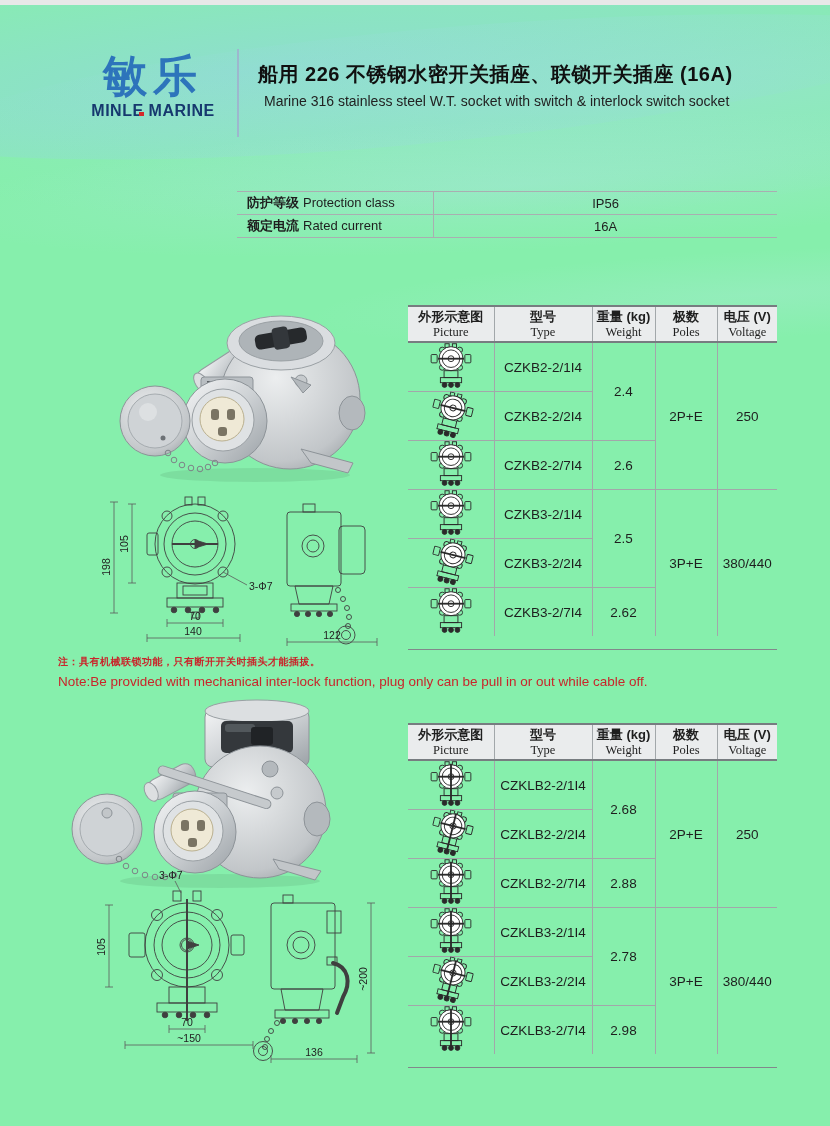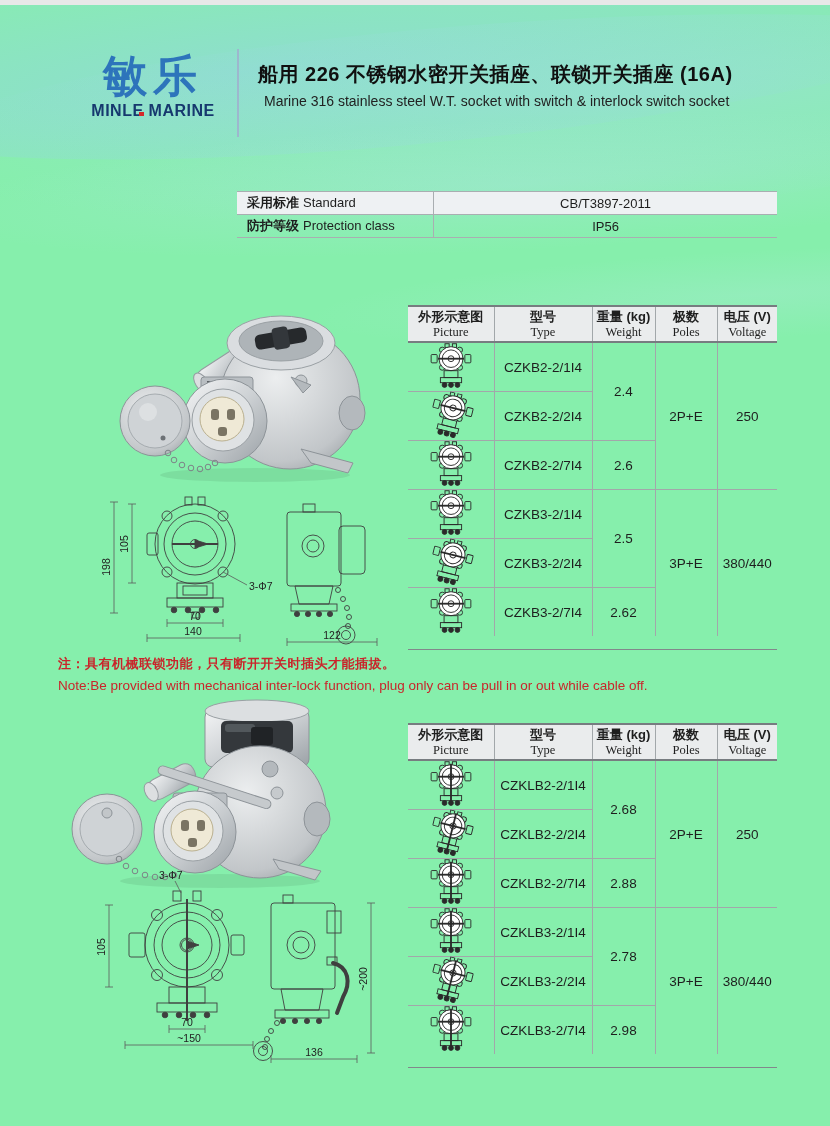--- a/index.html
+++ b/index.html
@@ -55,21 +55,21 @@
   .ptable td.pic{border-left:none;}
   .ptable td.nr{border-right:none;}
   .ptable td.nb{border-bottom:none;}
   .thumb{width:44px;height:48px;display:inline-block;vertical-align:middle;}
   .tilt{transform:rotate(14deg);}
   .brule{position:absolute;left:408px;width:369px;border-top:1.6px solid #82878b;}
   .brule1{top:644px;} .brule2{top:1062px;}
   .t1{top:300px;} .t2{top:718px;}
   
   .note{position:absolute;left:58px;top:650px;}
-  .note-cn{color:#c9252b;font-weight:700;font-size:13px;letter-spacing:.5px;}
+  .note-cn{color:#c9252b;font-weight:700;font-size:10px;letter-spacing:.5px;}
   .note-en{color:#c9252b;font-size:13.5px;margin-top:5px;}
   
   .art{position:absolute;}
   .ph1{left:105px;top:296px;}
   .ph2{left:55px;top:692px;}
   .dr1{left:92px;top:477px;}
   .dr2{left:75px;top:858px;}
   .dim{font-size:10.5px;fill:#222;font-family:"Liberation Sans",sans-serif;}
   .ln{stroke:#3f3f3f;stroke-width:.9;fill:none;}
   .dl{stroke:#5a5a5a;stroke-width:.8;fill:none;}
@@ -128,27 +128,27 @@
     <div class="logo-cn">敏乐</div>
     <div class="logo-en">MINLE MARINE</div>
     <div class="logo-red"></div>
   </div>
   <div class="hdr-divider"></div>
   <div class="title-cn">船用 226 不锈钢水密开关插座、联锁开关插座 (16A)</div>
   <div class="title-en">Marine 316 stainless steel W.T. socket with switch &amp; interlock switch socket</div>
 
   <table class="spec">
     <tbody>
-        <tr class="shade">
-      <td class="lab"><span class="cn">采用标准</span><span class="en">Standard</span></td>
-      <td class="val">CB/T3897-2011</td>
-    </tr>
     <tr>
       <td class="lab"><span class="cn">防护等级</span><span class="en">Protection class</span></td>
       <td class="val">IP56</td>
+    </tr>
+    <tr>
+      <td class="lab"><span class="cn">额定电流</span><span class="en">Rated current</span></td>
+      <td class="val">16A</td>
     </tr>
   </tbody>
     </table>
 
   <svg class="art ph1" width="290" height="185" viewBox="0 0 290 185">
     <ellipse cx="150" cy="174" rx="95" ry="7" fill="rgba(0,0,0,.07)"></ellipse>
     <g transform="rotate(-33 130 60)">
       <rect x="88" y="49" width="52" height="22" rx="9" fill="url(#met)" stroke="#959ba0"></rect>
       <ellipse cx="90" cy="60" rx="6" ry="11" fill="#dcdfe1" stroke="#959ba0"></ellipse>
     </g>

